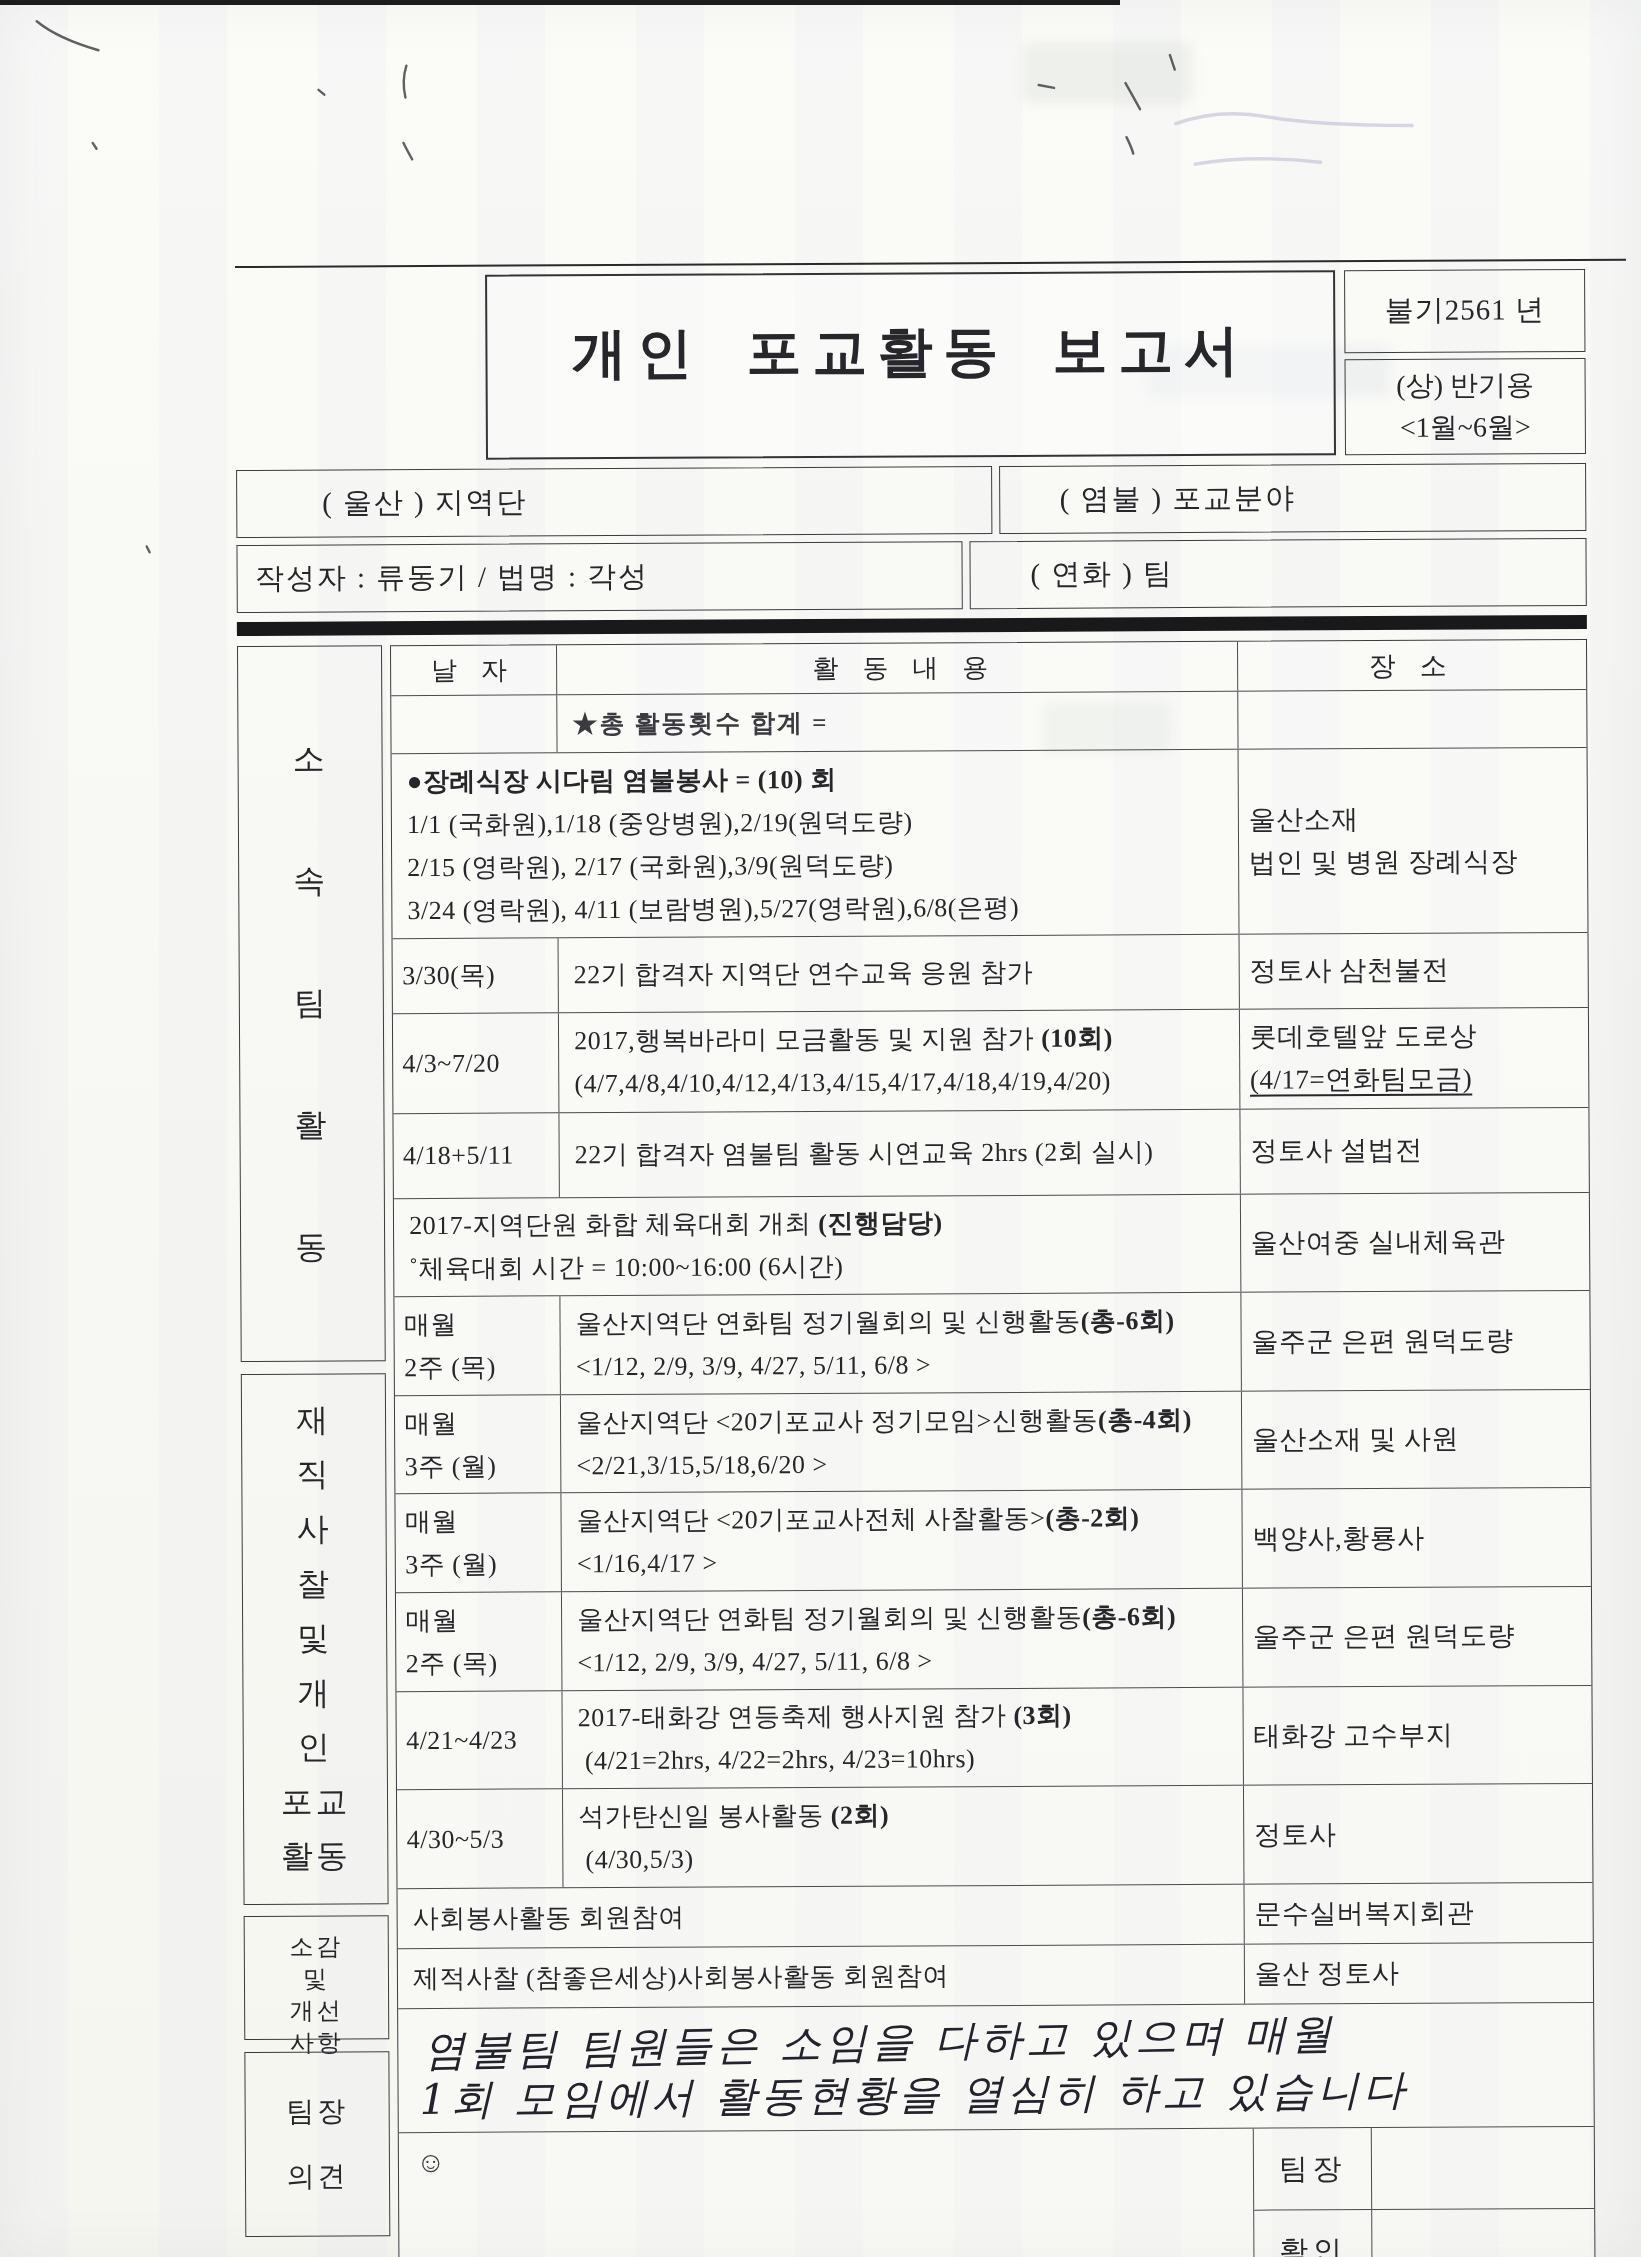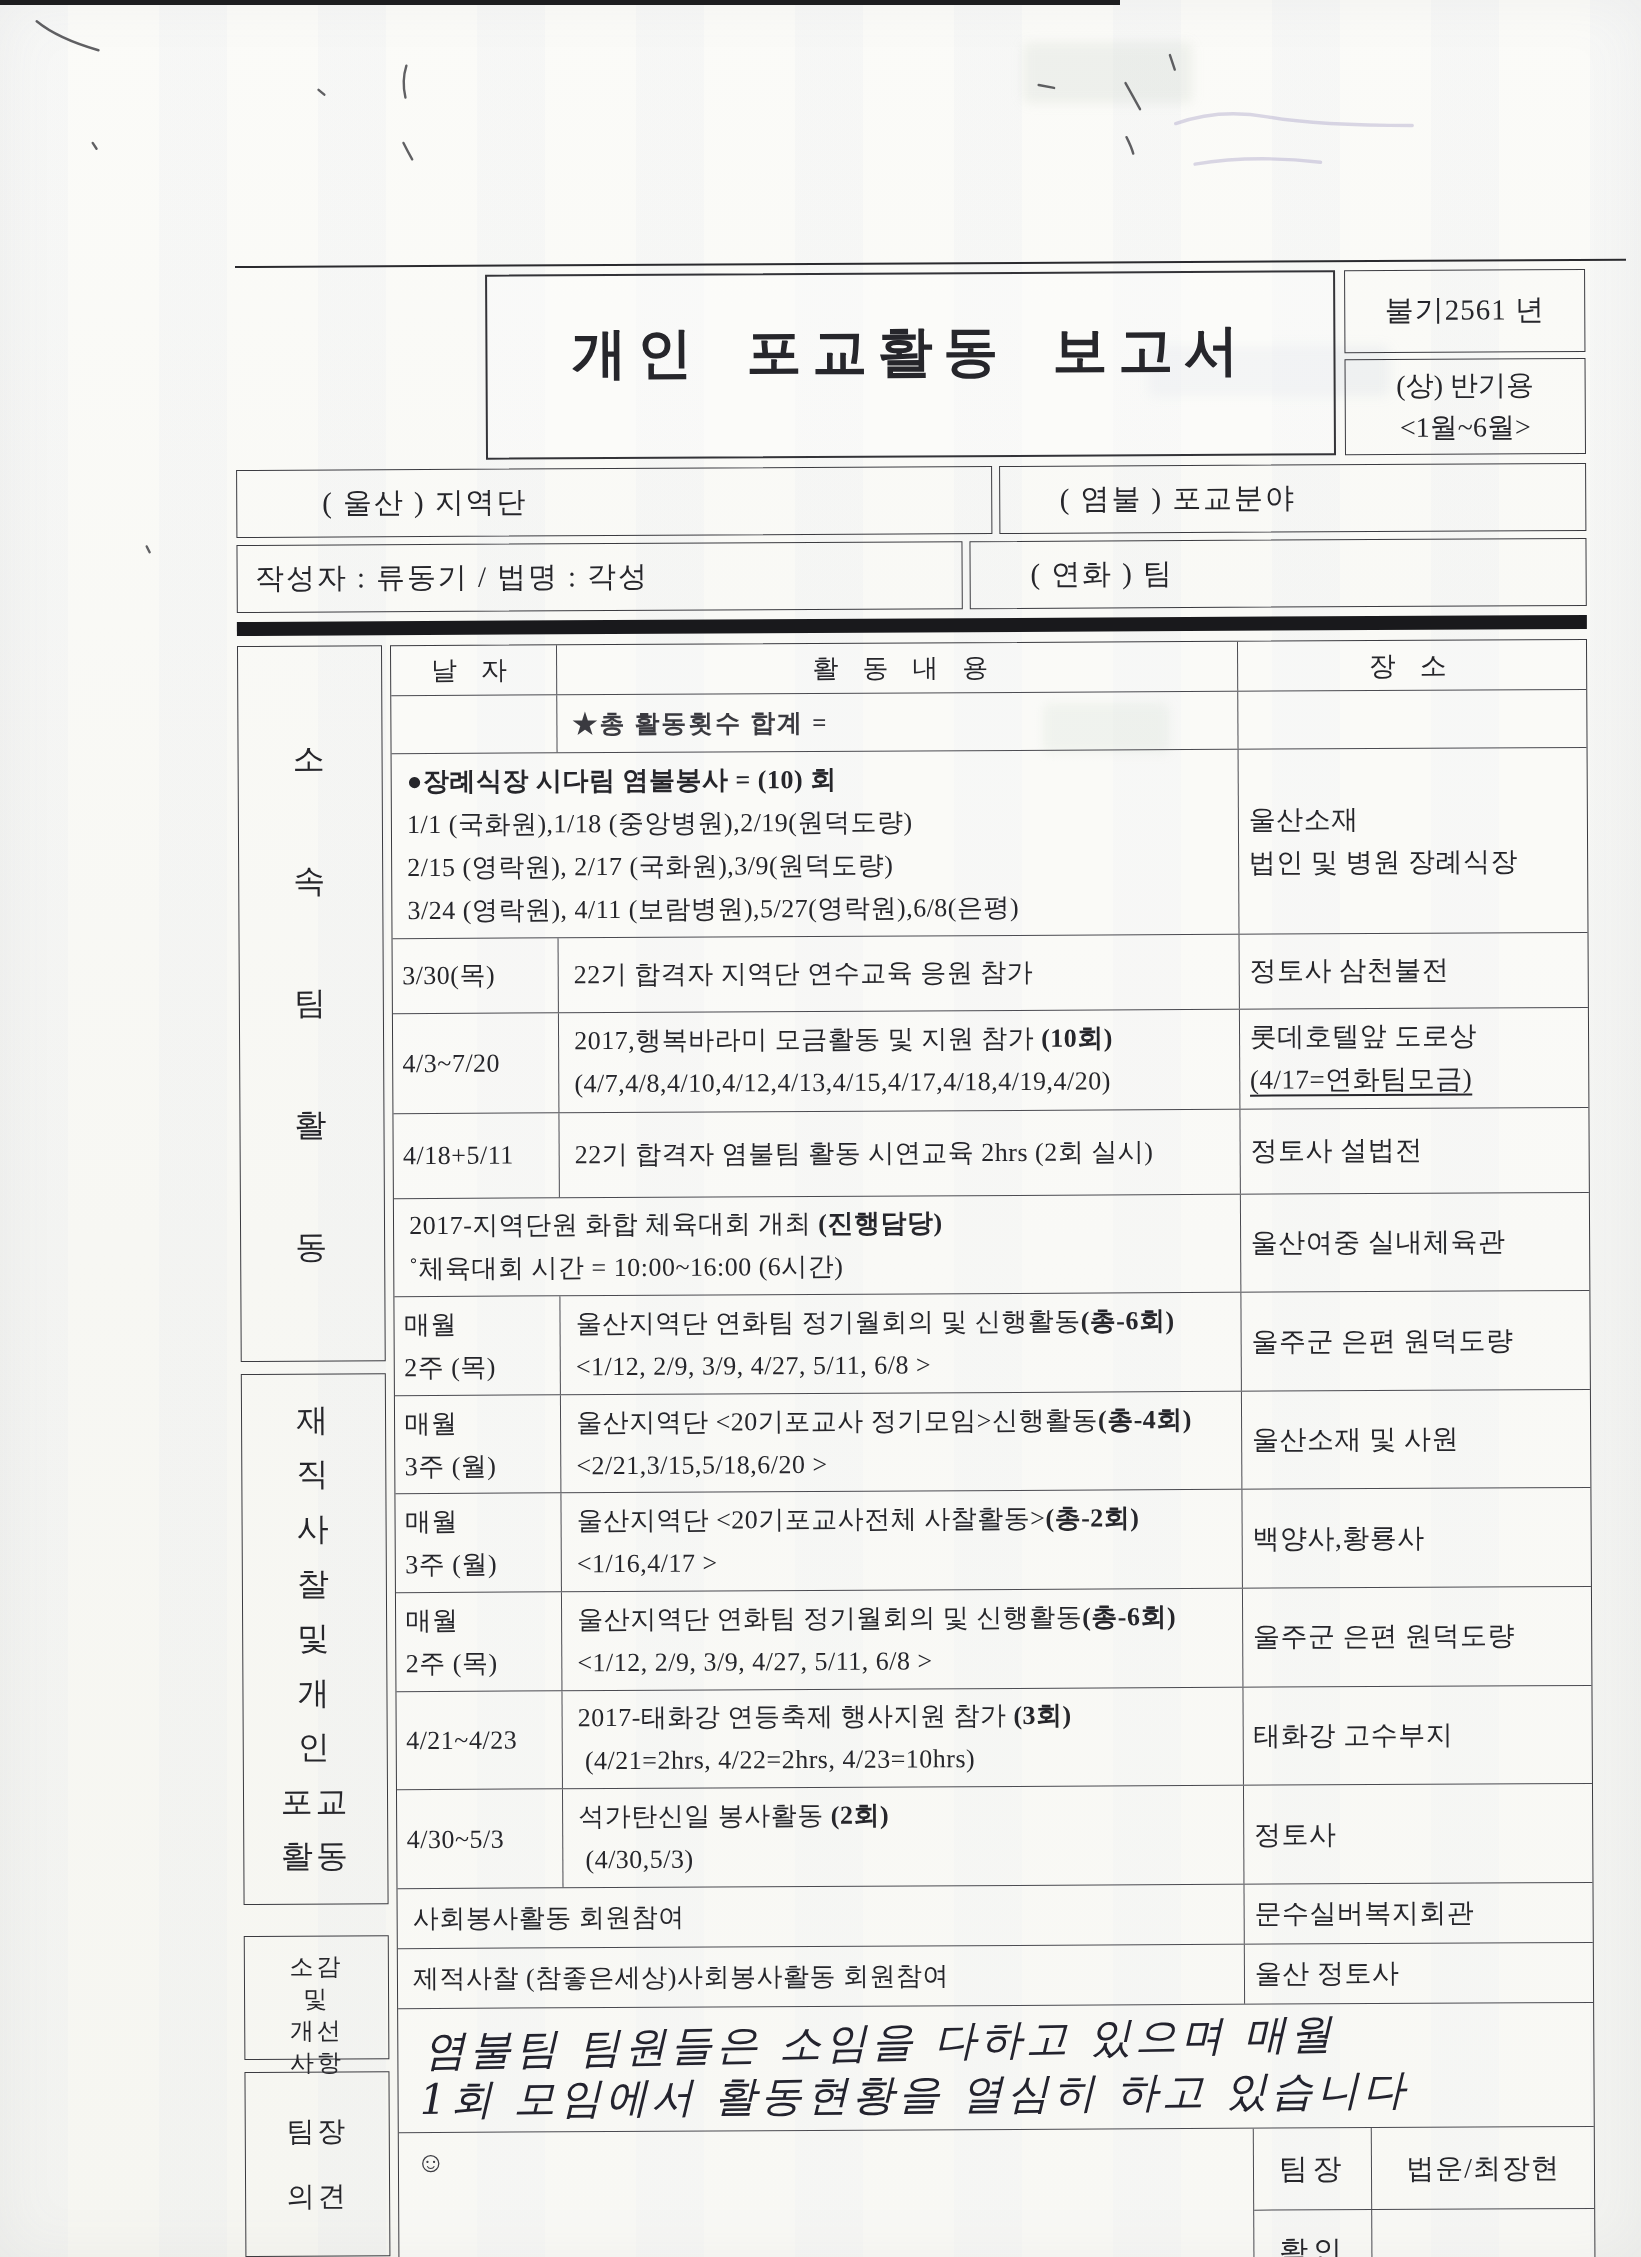--- a/index.html
+++ b/index.html
@@ -52,21 +52,21 @@
   .info-right { flex:44; padding-left:60px; }
 
   .thickbar { height:14.5px; background:#19191c; margin:8.7px 0 9.7px; }
 
   
   .main { display:flex; gap:7.7px; }
   .sidebar { width:145px; display:flex; flex-direction:column; gap:11.6px; }
   .sb-box { border:1.9px solid #3b3b40; display:flex; flex-direction:column; align-items:center;
             justify-content:space-evenly; padding:13.5px 0; }
   .sb-box.s1 { height:716px; } .sb-box.s2 { height:531px; }
-  .sb-box.s3 { height:124px;margin-top:20px; } .sb-box.s4 { height:185px; }
+  .sb-box.s3 { height:124px; } .sb-box.s4 { height:185px; }
   .sb-line { font-size:32px; letter-spacing:2.9px; }
   .s3 .sb-line { font-size:24px; } .s4 .sb-line { font-size:28px; }
 
   .twrap { flex:1; border:1.9px solid #3b3b40; display:flex; flex-direction:column;
            background:rgba(255,255,255,0.25); }
   .thead, .star-row, .trow, .subrow { display:flex; border-bottom:1.9px solid #4a4a50; }
   .thead { min-height:50px; }
   .th { display:flex; align-items:center; justify-content:center; font-size:28px; letter-spacing:8.7px; }
   .cell { display:flex; flex-direction:column; justify-content:center; padding:5.8px 9.7px; }
   .cdate  { width:166px; border-right:1.9px solid #4a4a50; font-size:26px; }
@@ -362,21 +362,20 @@
             <div class="hw-line">1회 모임에서 활동현황을 열심히 하고 있습니다</div>
           </div>
 
         <div class="opinion">
           <div class="op-main">
             <span>☺</span>
           </div>
           <div class="op-sub" id="opSub">
               <div class="op-row">
                 <div class="op-label">팀장</div>
-                <div class="op-value">법운/최장현</div>
               </div>
               <div class="op-row">
                 <div class="op-label">확인</div>
                 <div class="op-value"></div>
               </div>
             </div>
         </div>
       </div>
     </div>
 

